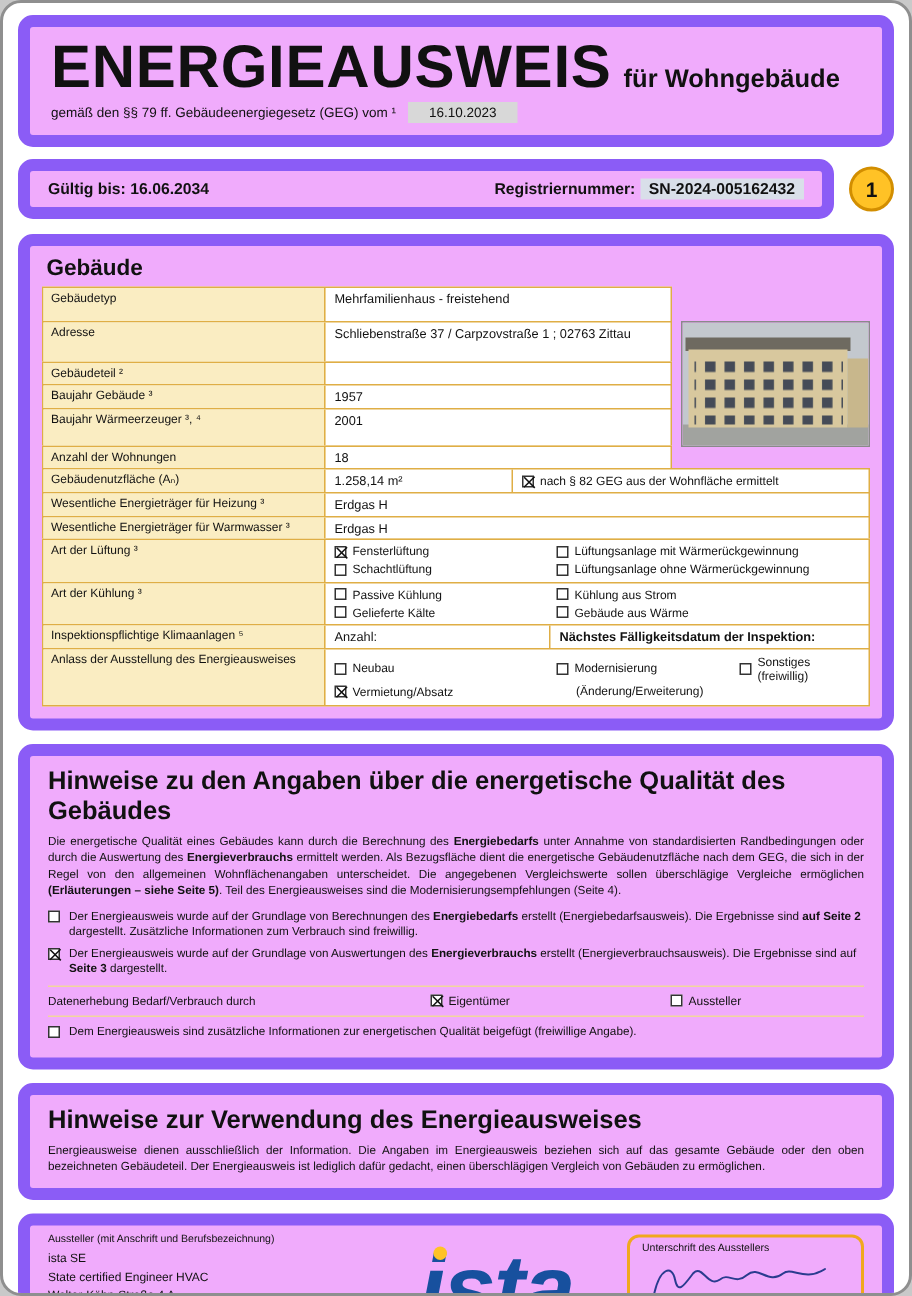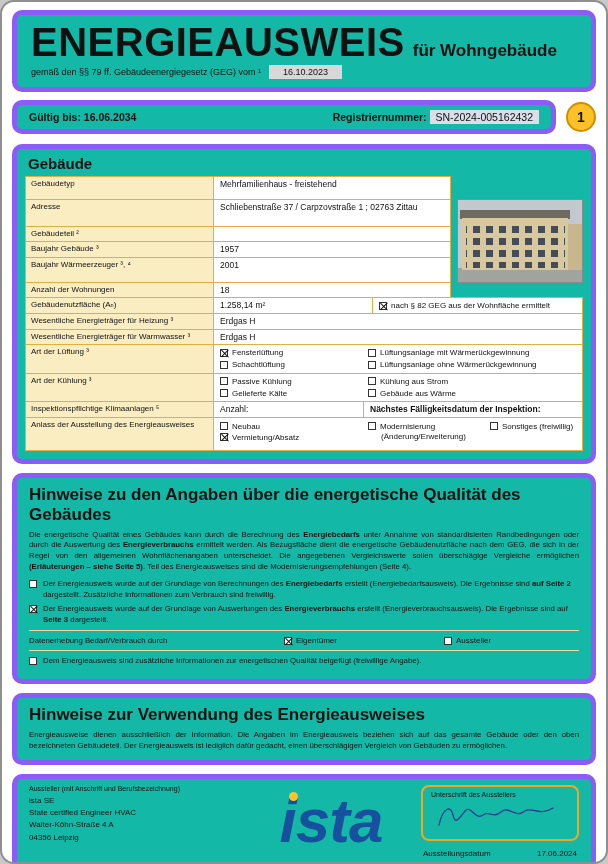--- a/index.html
+++ b/index.html
@@ -3,50 +3,50 @@
 <meta charset="utf-8">
 <style>
   html,body { margin:0; padding:0; background:#c9c9c9; }
   * { box-sizing:border-box; }
   .page {
     position:relative; width:608px; height:864px; margin:0 auto;
     background:#fff; border:2px solid #8f8f8f; border-radius:14px;
     padding:8px 10px 4px; overflow:hidden;
     font-family:"Liberation Sans","DejaVu Sans",sans-serif; color:#111;
   }
-  .box { border:5px solid #8b5cf6; border-radius:10px; background:#14b8a6; }
+  .box { border:8px solid #8b5cf6; border-radius:10px; background:#f0abfc; }
 
   
   .header-box { padding:6px 14px 8px; margin-bottom:8px; }
   .title-row { display:flex; align-items:baseline; gap:8px; }
   .main-title { font-size:40px; font-weight:bold; line-height:1.05; letter-spacing:0.5px; }
   .sub-title { font-size:17px; font-weight:bold; }
   .law-row { display:flex; align-items:center; gap:8px; font-size:9px; margin-top:2px; }
   .law-date { background:#d8d8d8; padding:2px 14px; font-size:9px; }
 
   
   .validity-row { display:flex; align-items:center; gap:10px; margin-bottom:10px; }
   .validity-box { flex:1; display:flex; justify-content:space-between; align-items:center; padding:6px 12px; font-size:10.5px; }
   .bold { font-weight:bold; }
-  .reg-value { background:#d9dfe9; padding:1px 6px; font-weight:normal; }
+  .reg-value { background:#d9dfe9; padding:1px 6px; font-weight:bold; }
   .page-circle { width:30px; height:30px; border-radius:50%; background:#FFC226; border:2px solid #D28E00;
     display:flex; align-items:center; justify-content:center; font-size:14px; font-weight:bold; flex:none; }
 
   
   .section { padding:4px 8px 8px; margin-bottom:9px; }
   .section-title { font-size:15px; font-weight:bold; margin:2px 0 5px 3px; }
   .btable { position:relative; font-size:8px; }
   .brow { display:flex; border:1px solid #DFAE45; margin-top:-1px; background:#fff; }
   .brow.short { width:calc(100% - 132px);justify-content:space-between; }
   .blabel { width:188px; flex:none; background:#FAEDC2; padding:2px 5px; border-right:1px solid #DFAE45; font-size:8px; line-height:1.25; }
   .bvalue { flex:1; padding:2px 6px; font-size:8.5px; line-height:1.25; }
   .h14{min-height:14px}.h16{min-height:16px}.h22{min-height:22px}.h24{min-height:24px}.h26{min-height:26px}.h28{min-height:28px}.h34{min-height:34px}
   .split { display:flex; padding:0; }
   .split .sub { padding:2px 6px; }
-  .sub.w135 { width:159px; flex:none; border-right:1px solid #DFAE45; }
+  .sub.w135 { width:125px; flex:none; border-right:1px solid #DFAE45; }
   .sub.w150 { width:150px; flex:none; border-right:1px solid #DFAE45; }
   .sub.w190 { width:190px; flex:none; border-right:1px solid #DFAE45; }
   .sub.rest { flex:1; }
   .kv-value { margin-left:18px; }
   .semib { font-weight:bold; }
   .optgrid { display:grid; grid-template-columns:148px 1fr; row-gap:3px; padding:3px 6px; align-content:center; flex:1; }
   .anlass-grid { display:grid; grid-template-columns:148px 122px 1fr; row-gap:2px; padding:4px 6px; flex:1; align-content:start; }
   .opt { display:flex; align-items:center; gap:4px; font-size:8px; line-height:1.15; }
   .opt-sub { margin-left:13px; font-size:8px; line-height:1.1; }
   .cb { width:8px; height:8px; border:1px solid #333; background:#fff; flex:none; position:relative; display:inline-block; }

